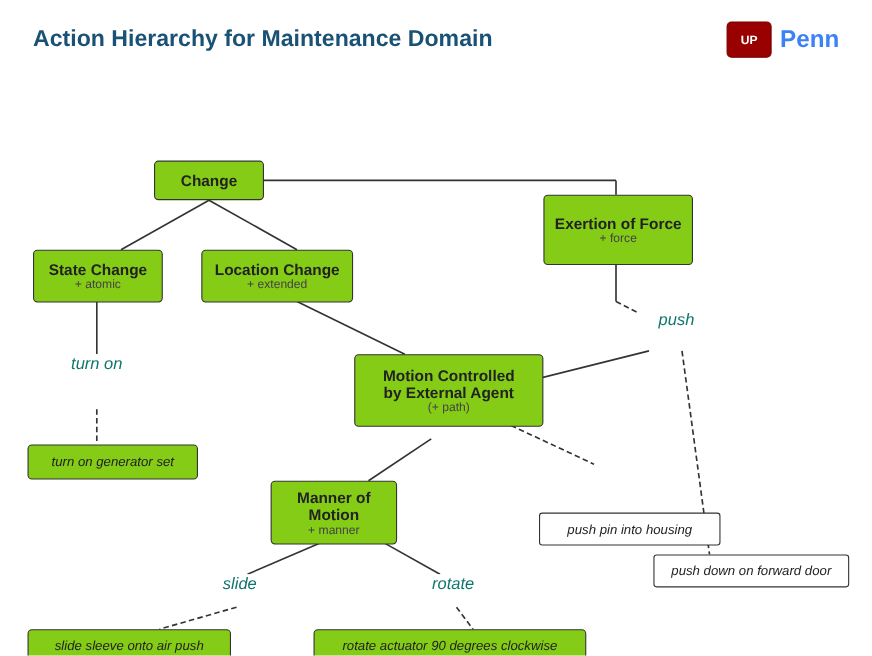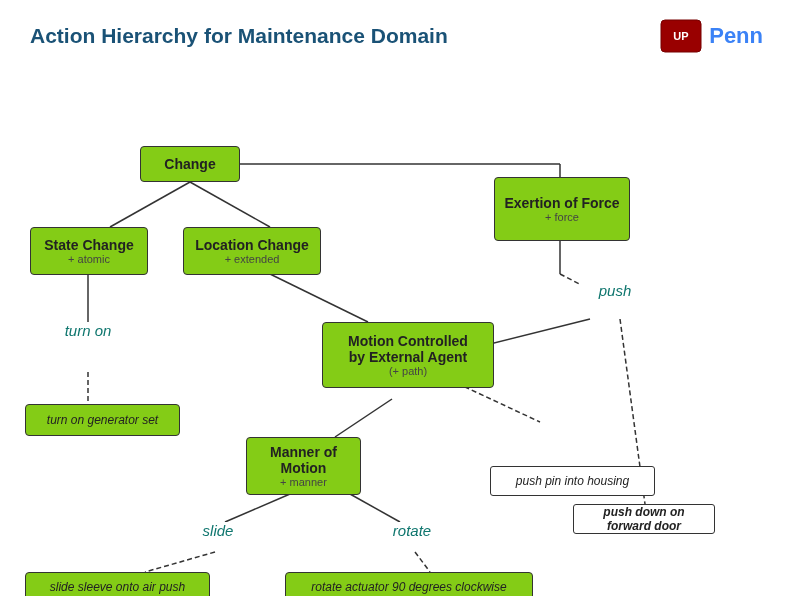--- a/index.html
+++ b/index.html
@@ -182,21 +182,21 @@
   <div class="node" style="left:246px; top:373px; width:115px; height:58px;">
     <span class="label" style="white-space:pre-line; font-size:14px;">Manner of
 Motion</span>
     <span class="sublabel">+ manner</span>
   </div>
 
   <div class="italic-node-bordered" style="left:490px; top:358px; width:165px; height:30px; font-size:12px;margin-top:44px;">
     <span>push pin into housing</span>
   </div>
 
-  <div class="italic-node-bordered" style="left:573px; top:440px; width:142px; height:30px; font-size:12px;font-weight:bold;">
+  <div class="italic-node-bordered" style="left:594px; top:440px; width:178px; height:30px; font-size:12px;">
     <span>push down on forward door</span>
   </div>
 
   <div class="italic-node" style="left:188px; top:458px; width:60px;">
     <span>slide</span>
   </div>
 
   <div class="italic-node" style="left:377px; top:458px; width:70px;">
     <span>rotate</span>
   </div>

